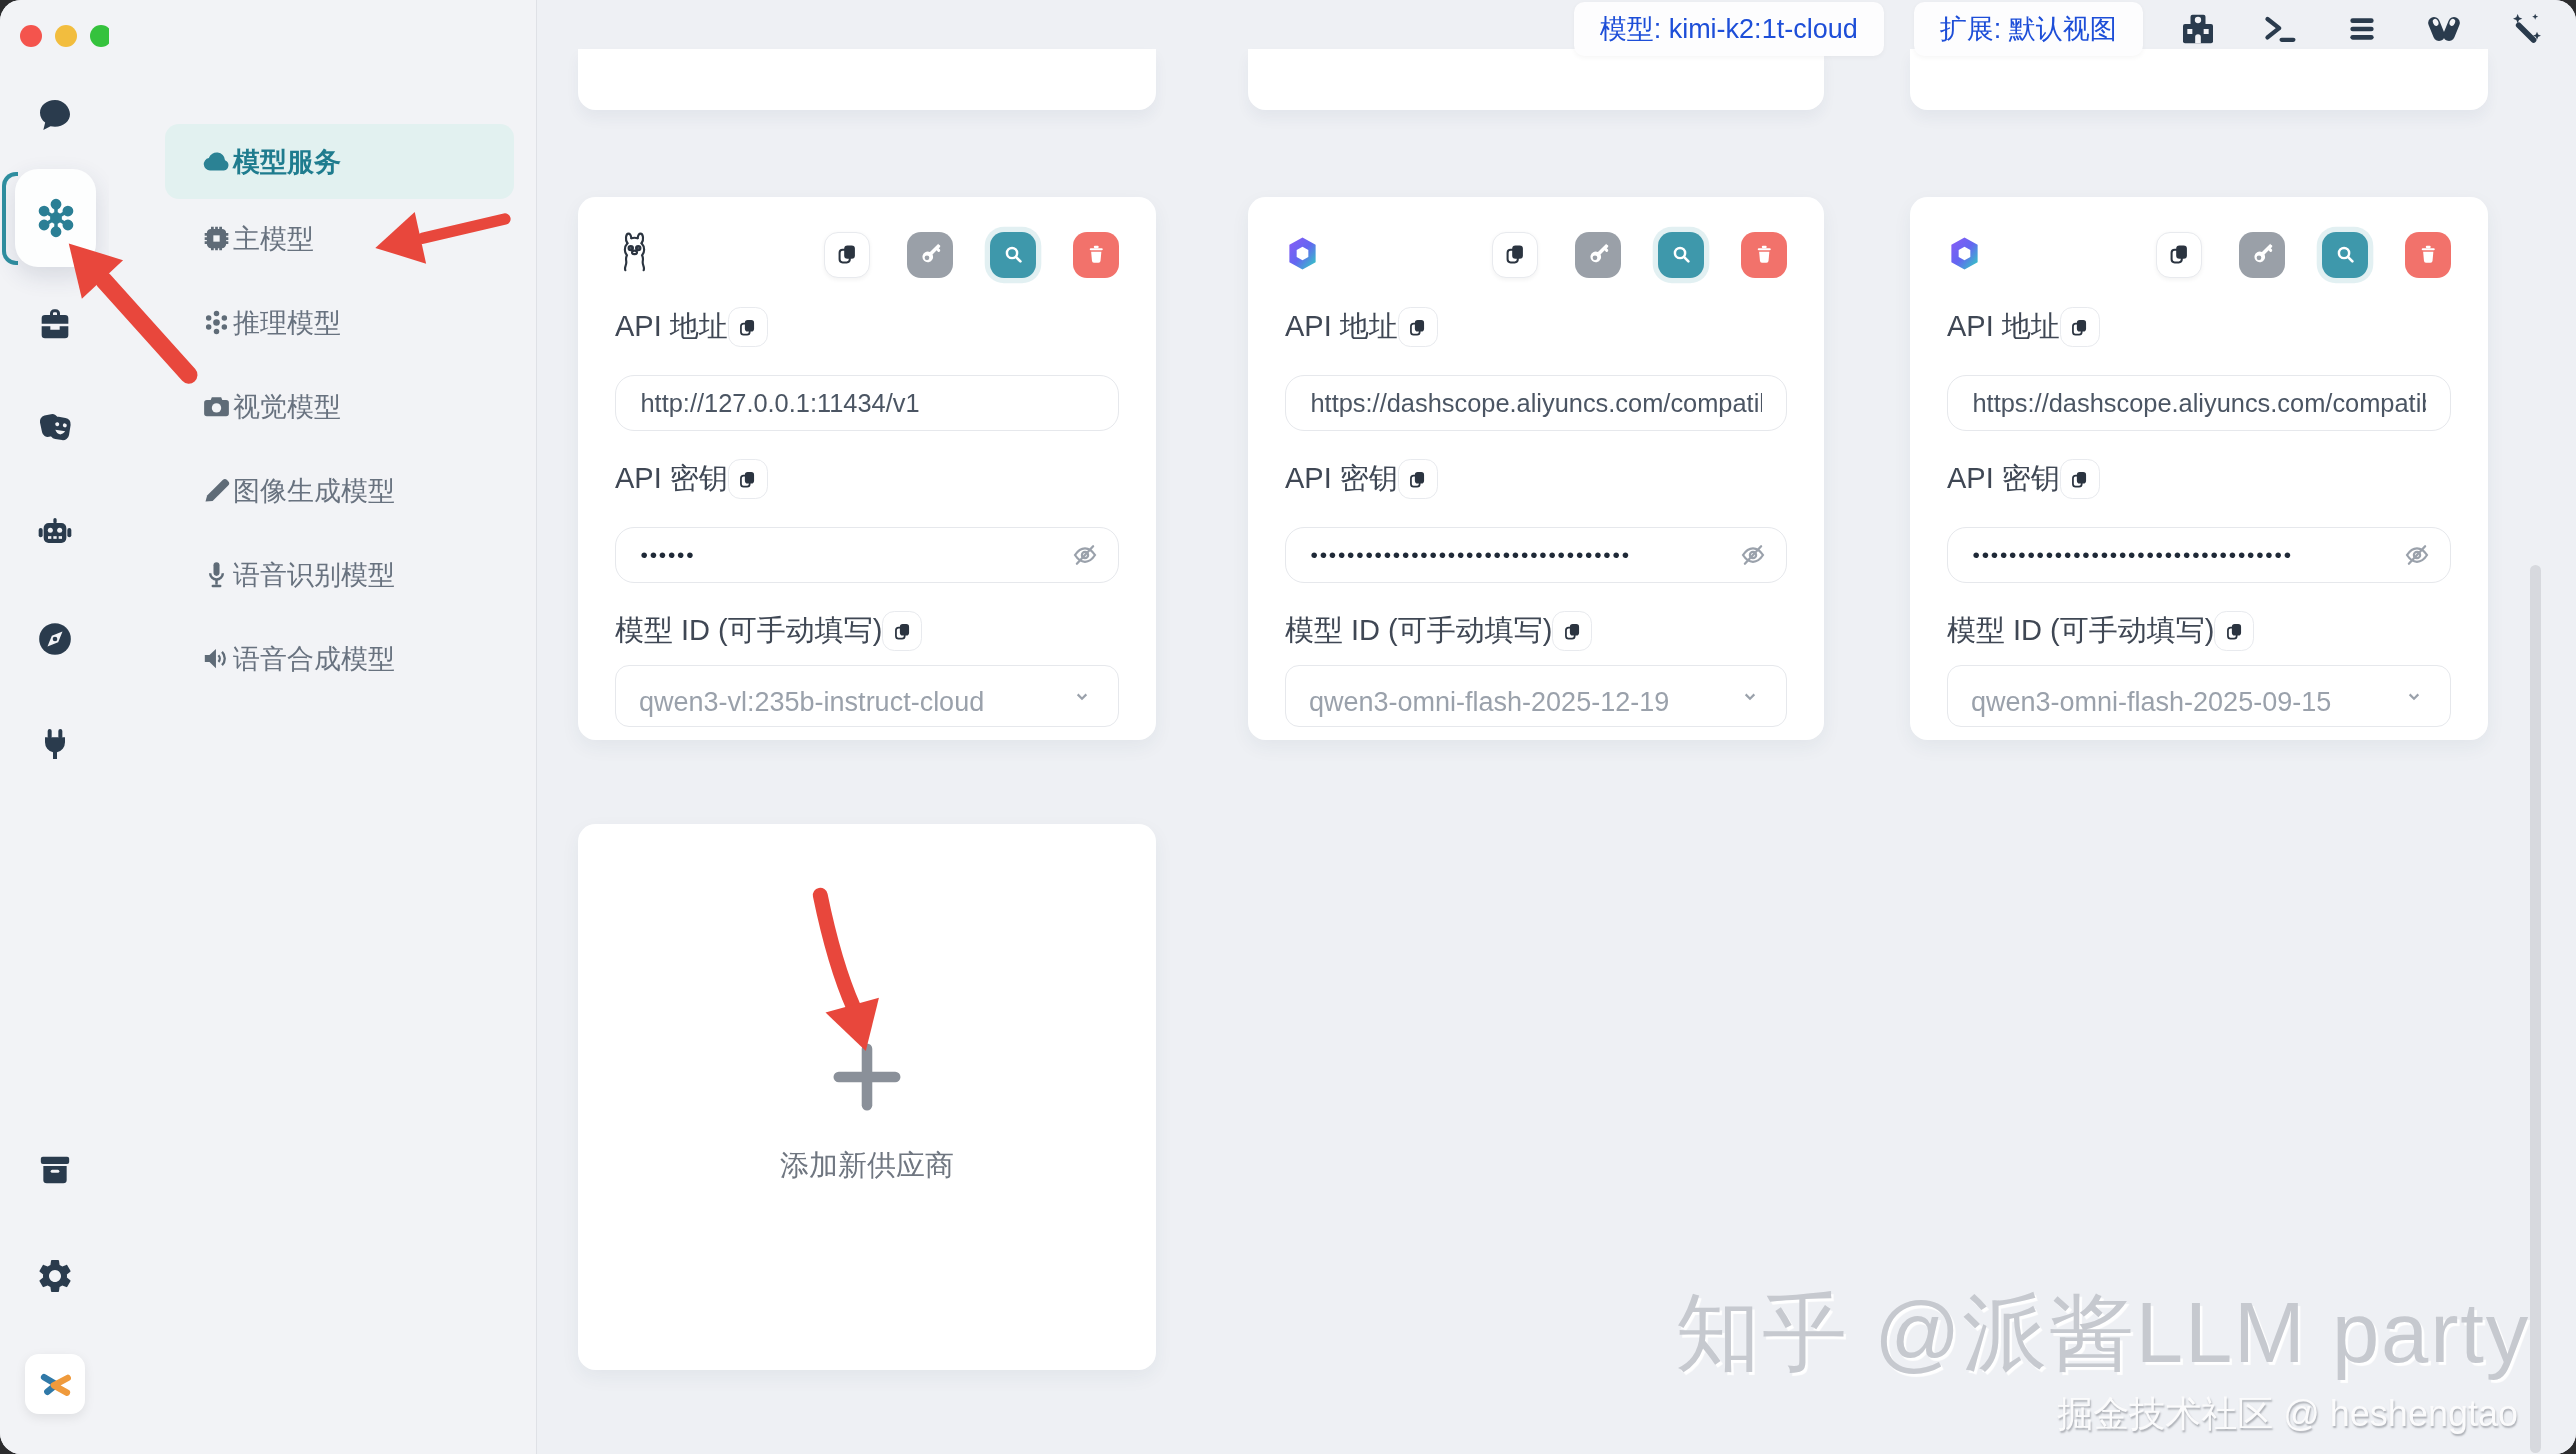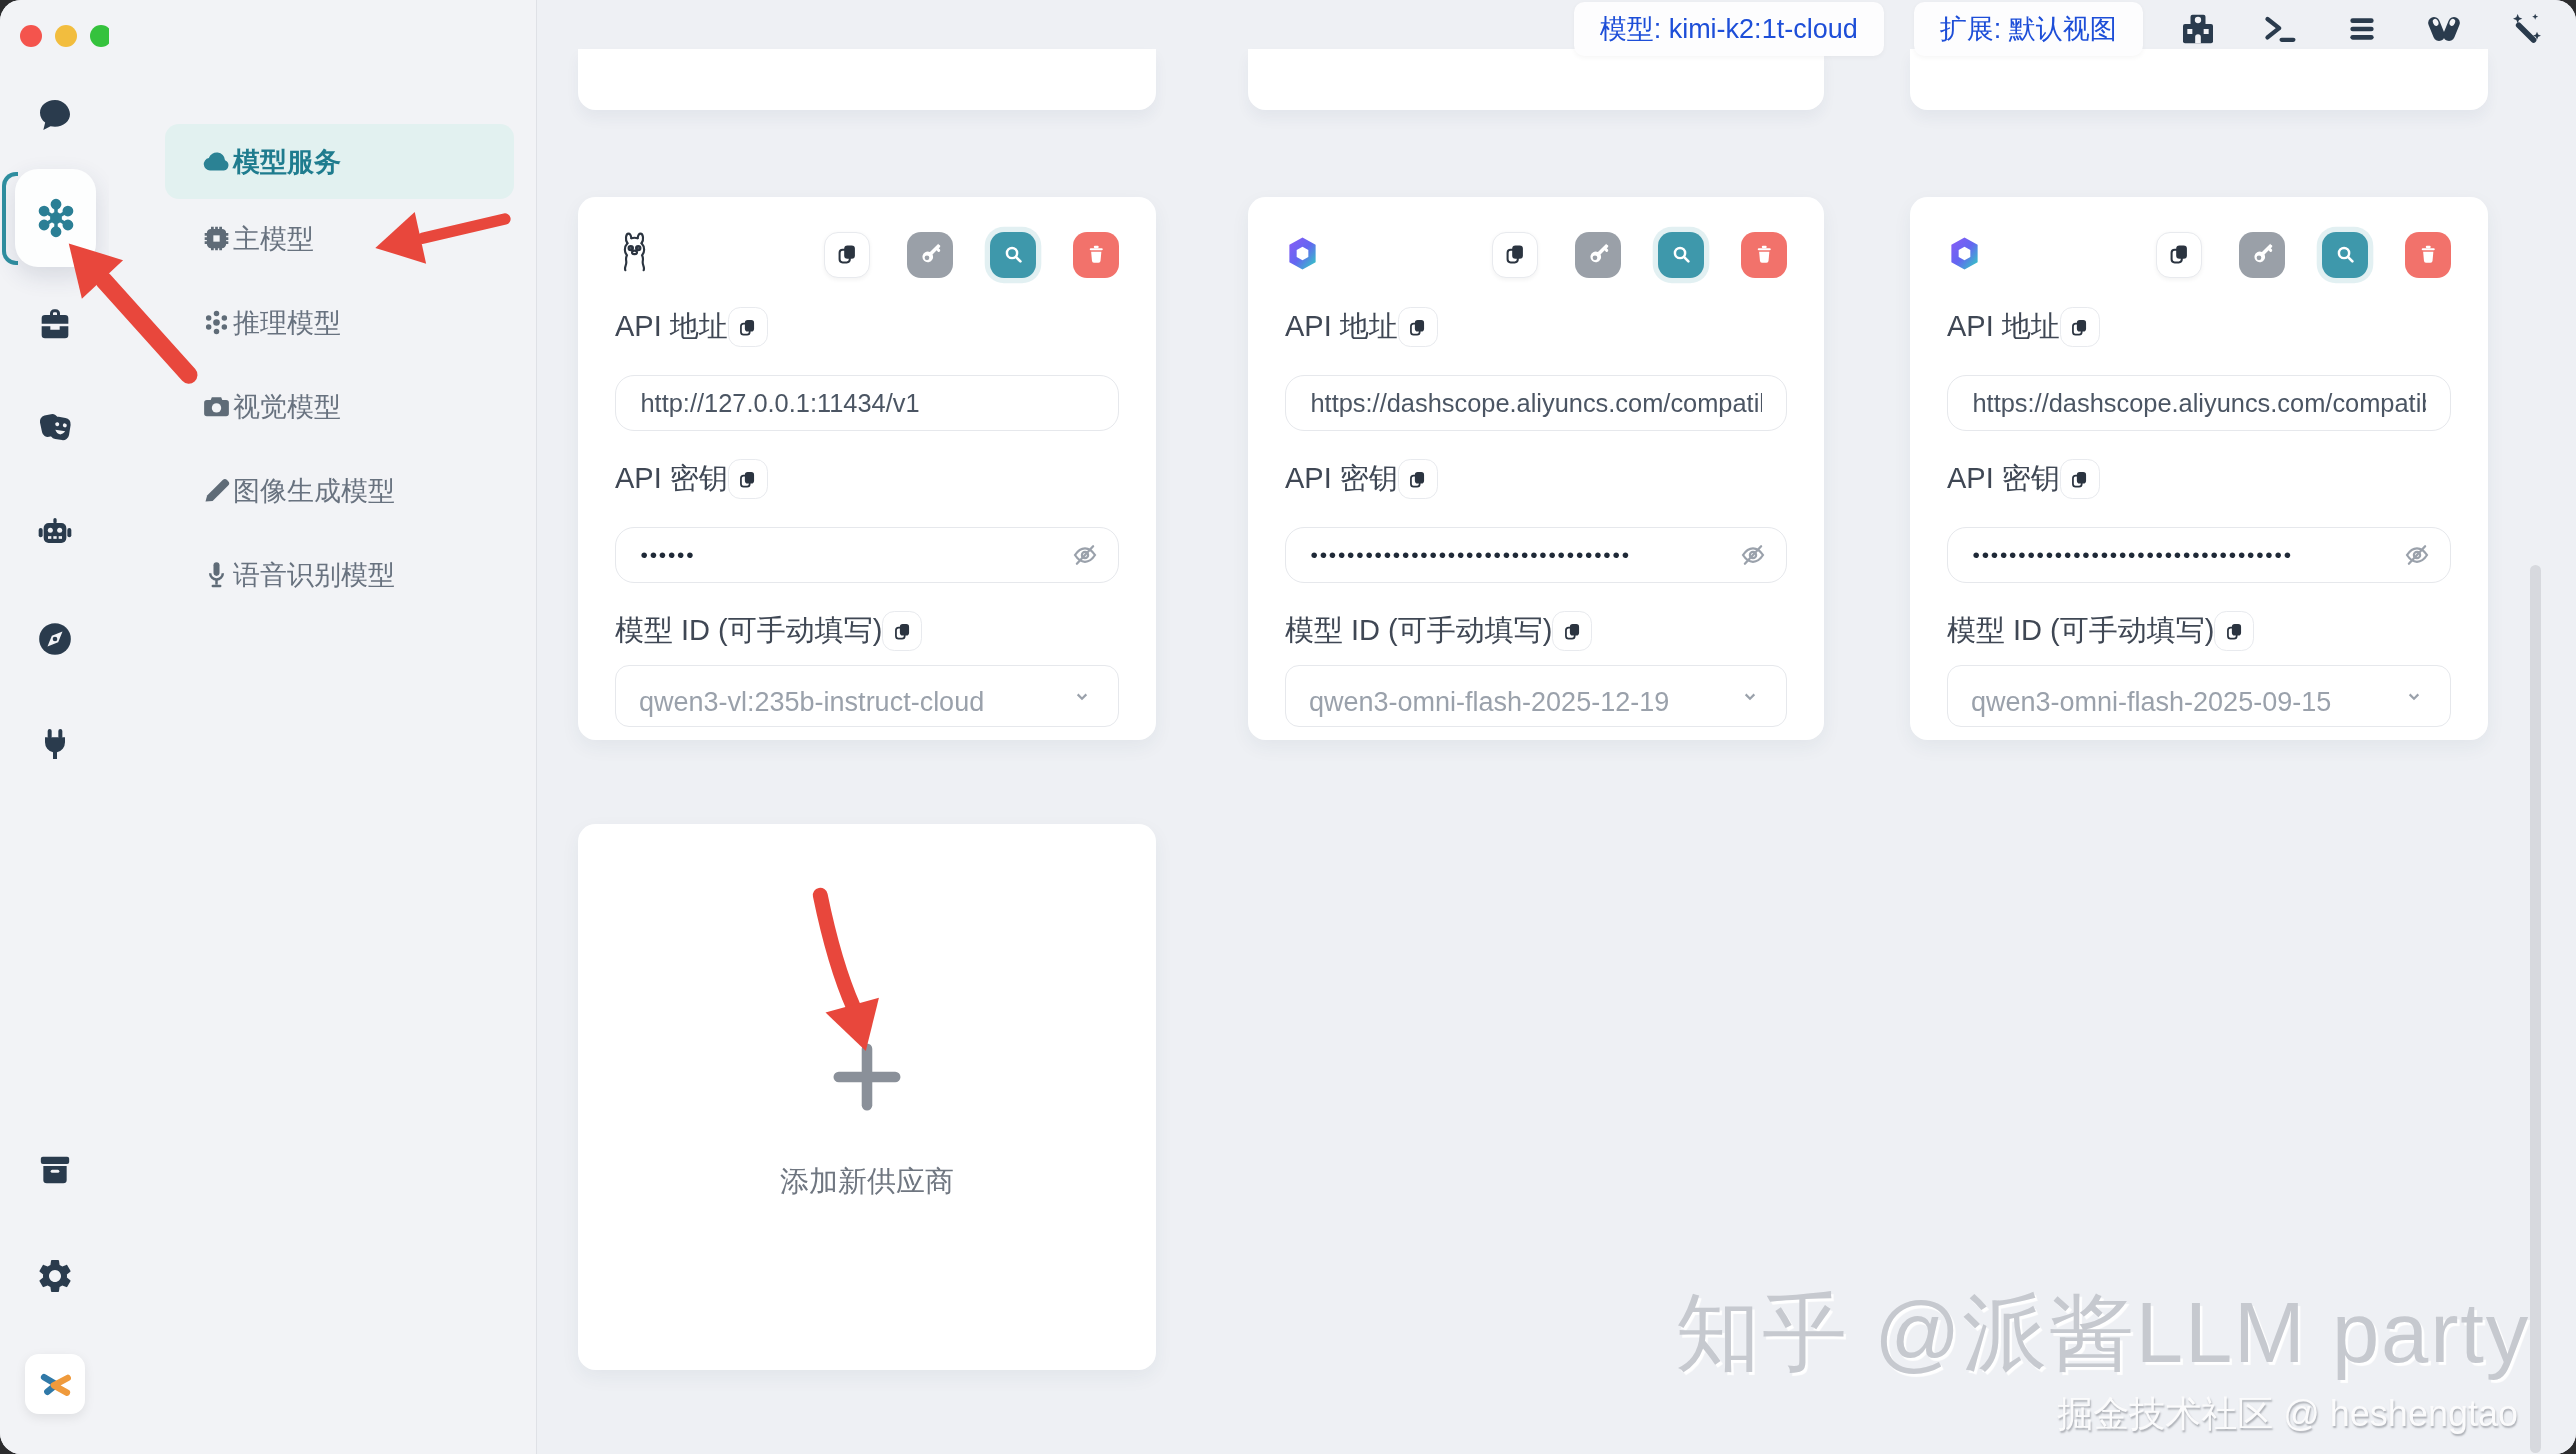--- a/index.html
+++ b/index.html
@@ -127,21 +127,21 @@
   .tselect svg{width:26px;height:26px;}
   .tselect .val{white-space:nowrap;overflow:hidden;margin-top:12px;}
   
   .add-card{
     position:absolute;left:41px;top:824px;width:578px;height:546px;
     background:#fff;border-radius:17.5px;
     box-shadow:0 7px 19px rgba(40,60,90,.06);
     display:flex;flex-direction:column;align-items:center;
   }
   .plus-icon{margin-top:216px;}
-  .add-label{margin-top:48px;font-size:29px;color:#6f7680;}
+  .add-label{margin-top:32px;font-size:29px;color:#6f7680;}
   
   .wm-main{
     position:absolute;right:46px;top:1276px;
     font-size:85px;color:#c6c9cf;letter-spacing:1.8px;white-space:nowrap;
     text-shadow:2.6px 2.6px 0.9px rgba(255,255,255,.95);
   }
   .wm-sub{
     position:absolute;right:58px;top:1390px;
     font-size:36px;color:#fbfbfc;white-space:nowrap;
     text-shadow:0.9px 1.8px 1.8px rgba(90,95,105,.45);
@@ -323,20 +323,30 @@
       <svg viewBox="0 0 24 24">
           <g fill="#5f6b77">
             <rect x="9.8" y="3" width="4.4" height="10" rx="2.2"></rect>
             <path d="M6.5 11a5.5 5.5 0 0 0 11 0h-1.8a3.7 3.7 0 0 1-7.4 0H6.5z"></path>
             <rect x="11.1" y="16" width="1.8" height="3.4"></rect>
             <rect x="8.4" y="19.4" width="7.2" height="1.8" rx=".9"></rect>
           </g>
         </svg>
       <span>语音识别模型</span>
     </div>
+    <div class="menu-item" style="top:621px;">
+      <svg viewBox="0 0 24 24">
+          <g fill="#5f6b77">
+            <path d="M3.5 9.4h3.4L11.6 5v14l-4.7-4.4H3.5z"></path>
+            <path d="M14 9a4.3 4.3 0 0 1 0 6l-1.2-1.2a2.6 2.6 0 0 0 0-3.6L14 9z"></path>
+            <path d="M16.6 6.6a7.6 7.6 0 0 1 0 10.8l-1.2-1.2a5.9 5.9 0 0 0 0-8.4l1.2-1.2z"></path>
+          </g>
+        </svg>
+      <span>语音合成模型</span>
+    </div>
   </nav>
 
   <main class="content">
 
     <div class="card-partial" style="left:41px;width:578px;"></div>
     <div class="card-partial" style="left:711px;width:576px;"></div>
     <div class="card-partial" style="left:1373px;width:578px;"></div>
 
     <div class="card" style="left:41px;">
       <div class="card-head">

